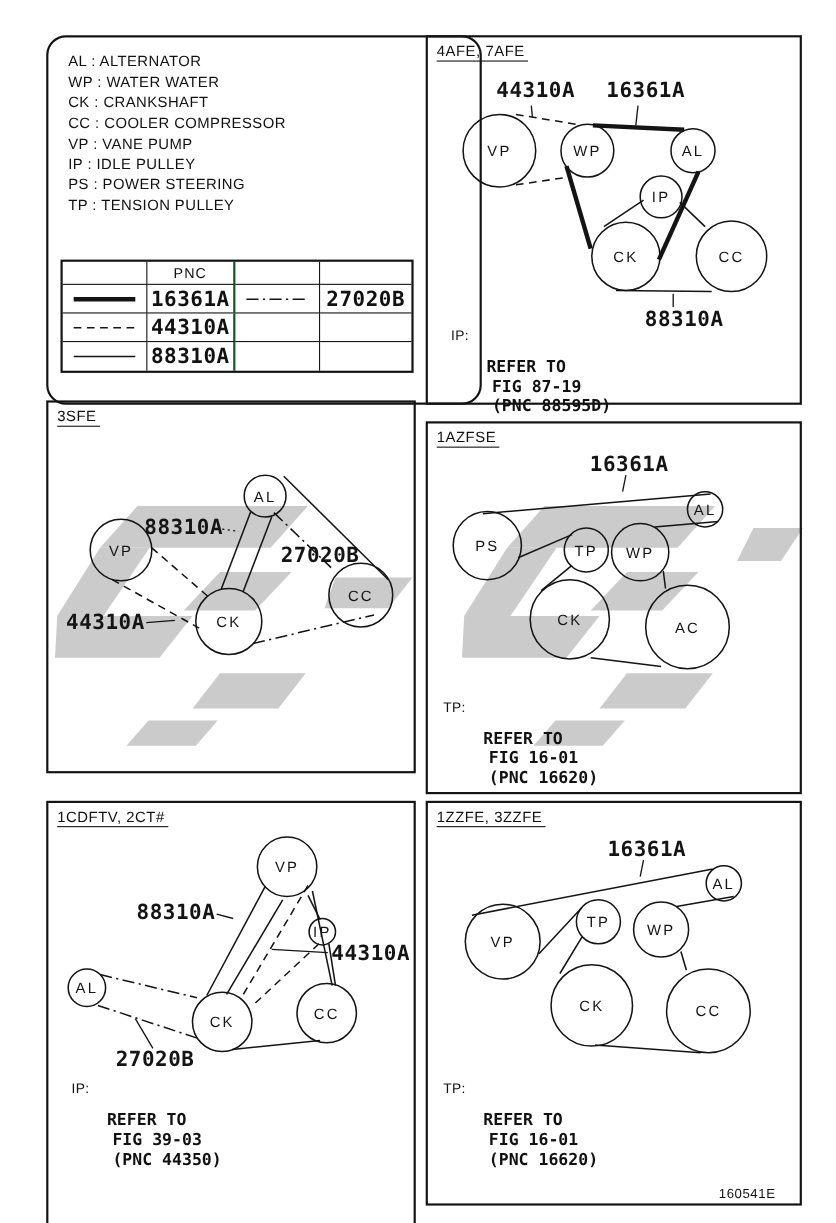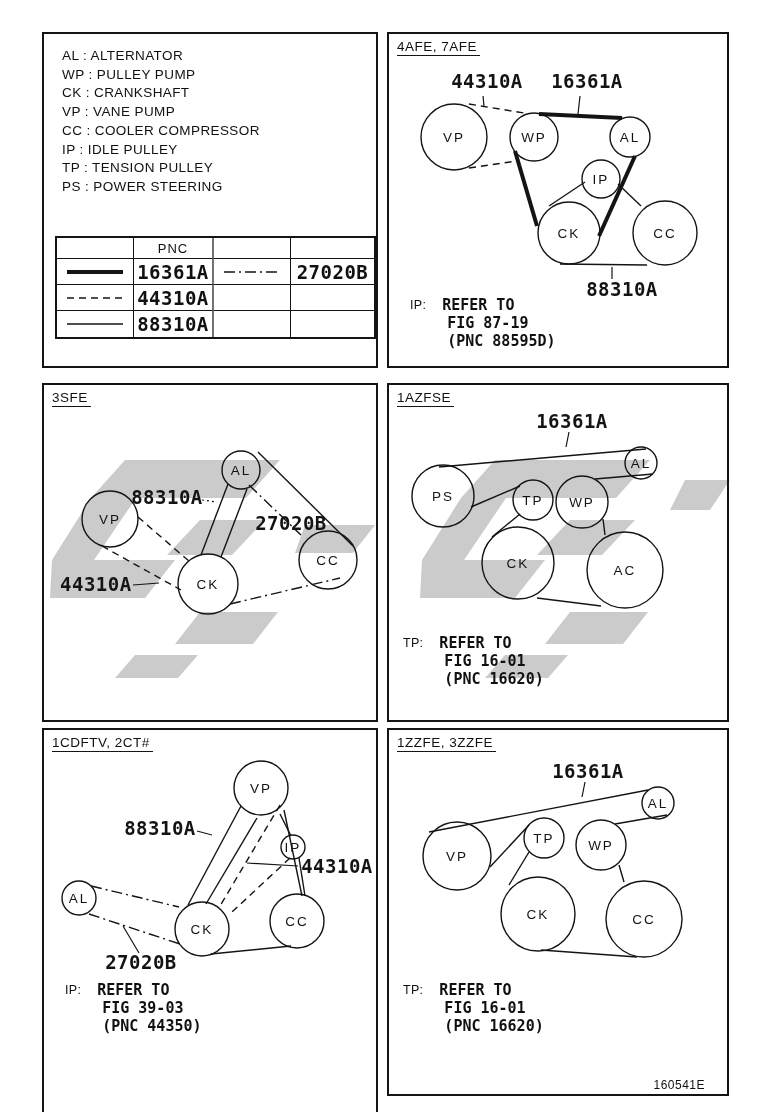--- a/index.html
+++ b/index.html
@@ -16,29 +16,29 @@
               fill:#141414;text-anchor:middle;letter-spacing:.5px;}
   .part-label.start{text-anchor:start;}
   .belt-thick{stroke:#141414;stroke-width:4;}
   .belt-thin{stroke:#141414;stroke-width:1.4;}
   .belt-dashed{stroke:#141414;stroke-width:1.4;stroke-dasharray:7 5;}
   .belt-dashdot{stroke:#141414;stroke-width:1.4;stroke-dasharray:11 4 2 4;}
   .leader{stroke:#141414;stroke-width:1.2;}
   .leader-dotted{stroke:#141414;stroke-width:1.2;stroke-dasharray:2 3;}
   .note{position:absolute;display:flex;gap:16px;}
   .note-prefix{font-size:12.5px;padding-top:2px;letter-spacing:.3px;}
-  .note-lines{font-family:"DejaVu Sans Mono",monospace;font-weight:bold;font-size:15px;line-height:18px;}
+  .note-lines{font-family:"DejaVu Sans Mono",monospace;font-weight:bold;font-size:15px;line-height:18px;margin-top:28px;}
   .note-lines .nl2{padding-left:5px;}
   .abbr-list{position:absolute;left:18px;top:13px;font-size:13.5px;line-height:18.7px;letter-spacing:.4px;}
   .pnc-table{position:absolute;left:11px;top:202px;display:grid;
              grid-template-columns:77px 80px 77px 83px;grid-template-rows:21px 26px 26px 26px;
              border:2px solid #141414;}
   .pt-cell{border-right:1px solid #141414;border-bottom:1px solid #141414;
            display:flex;align-items:center;justify-content:center;overflow:hidden;}
-  .pt-cell.c2{border-right:2px solid #737373;}
+  .pt-cell.c2{border-right:2px solid #14532d;}
   .pt-cell.c4{border-right:none;}
   .pt-cell.r4{border-bottom:none;}
   .pt-head{font-size:13px;letter-spacing:1px;}
   .pt-pnc{font-family:"DejaVu Sans Mono",monospace;font-weight:bold;font-size:19px;letter-spacing:.5px;}
   #watermark{position:absolute;left:40px;top:450px;z-index:0;}
   .layer{position:absolute;inset:0;z-index:1;}
   #footer-code{position:absolute;left:595px;top:1078px;width:110px;text-align:right;font-size:12px;letter-spacing:.5px;}
 </style>
 </head>
 <body>
@@ -63,30 +63,30 @@
         <path d="M150,162 L228,162 L203,194 L125,194 Z"></path>
         <path d="M85,205 L148,205 L128,228 L65,228 Z"></path>
       </g>
       <path d="M265,75 L335,75 L313,103 L255,103 Z"></path>
       <path d="M645,30 L690,30 L670,60 L630,60 Z"></path>
     </g>
   </svg>
 
   <div class="layer">
 
-    <div class="panel" style="left:42px;top:32px;width:336px;height:336px;">
+    <div class="panel" style="left:42px;top:32px;width:396px;height:336px;border-radius:18px;">
       <div class="abbr-list">
         <div>AL : ALTERNATOR</div>
-        <div>WP : PULLEY PUMP</div>
+        <div>WP : WATER WATER</div>
         <div>CK : CRANKSHAFT</div>
+        <div>CC : COOLER COMPRESSOR</div>
         <div>VP : VANE PUMP</div>
-        <div>CC : COOLER COMPRESSOR</div>
         <div>IP : IDLE PULLEY</div>
+        <div>PS : POWER STEERING</div>
         <div>TP : TENSION PULLEY</div>
-        <div>PS : POWER STEERING</div>
       </div>
 
       <div class="pnc-table">
 
         <div class="pt-cell"></div>
         <div class="pt-cell c2 pt-head">PNC</div>
         <div class="pt-cell"></div>
         <div class="pt-cell c4"></div>
 
         <div class="pt-cell">
@@ -167,21 +167,21 @@
       <div class="note" style="left:21px;top:262px;">
         <span class="note-prefix">IP:</span>
         <div class="note-lines">
           <div>REFER TO</div>
           <div class="nl2">FIG 87-19</div>
           <div class="nl2">(PNC 88595D)</div>
         </div>
       </div>
     </div>
 
-    <div class="panel" style="left:42px;top:383px;width:336px;height:339px;">
+    <div class="panel" style="left:42px;top:364px;width:336px;height:339px;">
       <div class="panel-title">3SFE</div>
       <svg class="diagram" width="332" height="335" viewBox="0 0 332 335">
         <line class="belt-thin" x1="184" y1="99" x2="157" y2="170"></line>
         <line class="belt-thin" x1="203" y1="104" x2="177" y2="172"></line>
         <line class="belt-thin" x1="214" y1="67" x2="309" y2="161"></line>
         <line class="belt-dashed" x1="94" y1="132" x2="146" y2="177"></line>
         <line class="belt-dashed" x1="58" y1="161" x2="137" y2="205"></line>
         <line class="belt-dashdot" x1="205" y1="100" x2="257" y2="150"></line>
         <line class="belt-dashdot" x1="186" y1="219" x2="296" y2="193"></line>
         <line class="leader-dotted" x1="158" y1="115" x2="173" y2="117"></line>

